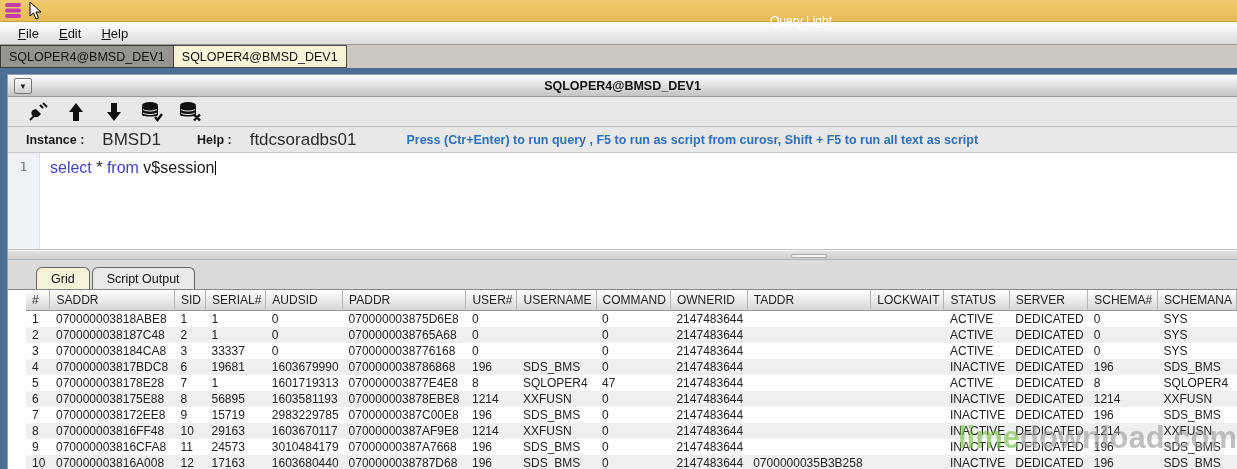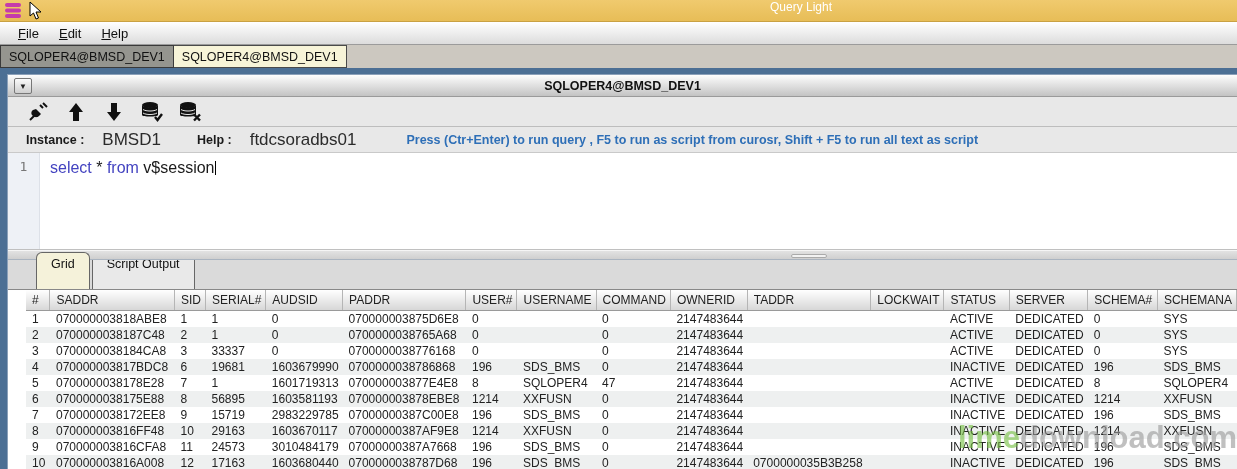--- a/index.html
+++ b/index.html
@@ -8,21 +8,21 @@
     position:relative; width:1237px; height:469px; overflow:hidden;
     background:#4c6f94; font-size:12px; -webkit-font-smoothing:antialiased;
   }
   
   .titlebar {
     height:22px; background:linear-gradient(#f0ca6e,#e7bd57);
     position:relative; border-bottom:1px solid #c9a143;
   }
   .app-icon { position:absolute; left:5px; top:3px; width:18px; height:16px; }
   .app-title {
-    position:absolute; left:770px; top:0; color:#ffffff; font-size:12px;
+    position:absolute; left:770px; top:14px; color:#ffffff; font-size:12px;
   }
   .mouse-cursor { position:absolute; left:28px; top:1px; }
   
   .menubar {
     height:23px; background:linear-gradient(#ffffff,#dcdcdc);
     border-bottom:1px solid #9b9b9b; display:flex; align-items:center;
     padding-left:10px; gap:4px;
   }
   .menu-item { padding:2px 8px; color:#111; font-size:13px; cursor:default; }
   .menu-item::first-letter { text-decoration:underline; }
@@ -92,21 +92,21 @@
   .splitter-handle {
     position:absolute; left:783px; top:3px; width:36px; height:4px;
     background:#f2f2f2; border:1px solid #aaa; border-radius:2px;
   }
   
   .result-tabrow {
     height:29px; background:#dadada; display:flex; align-items:flex-end;
     padding-left:28px; gap:2px;
   }
   .result-tab {
-    padding:4px 14px 18px 14px; font-size:12.5px; color:#111;
+    padding:4px 14px 3px 14px; font-size:12.5px; color:#111;
     border:1px solid #666; border-bottom:none;
     border-radius:6px 6px 0 0; background:#e9e9e9;
   }
   .result-tab.active { background:#f5f2da; position:relative; z-index:2; }
   
   .grid-wrap { flex:1; background:#ffffff; border-top:1px solid #888; overflow:hidden; padding-left:18px; }
   table.grid { border-collapse:collapse; table-layout:fixed; font-size:12px; color:#222; }
   table.grid th {
     background:linear-gradient(#ffffff,#d7d7d7);
     border-right:1px solid #b5b5b5; border-bottom:1px solid #9a9a9a;

